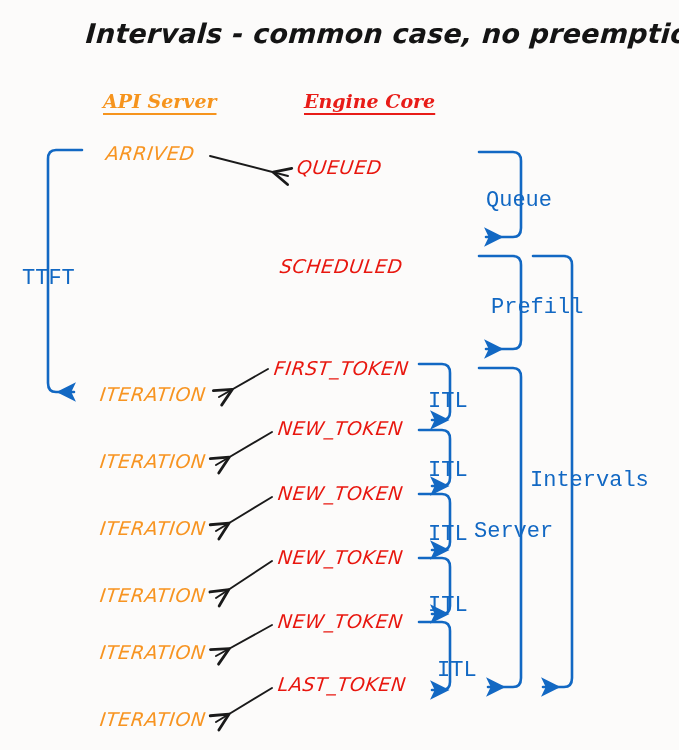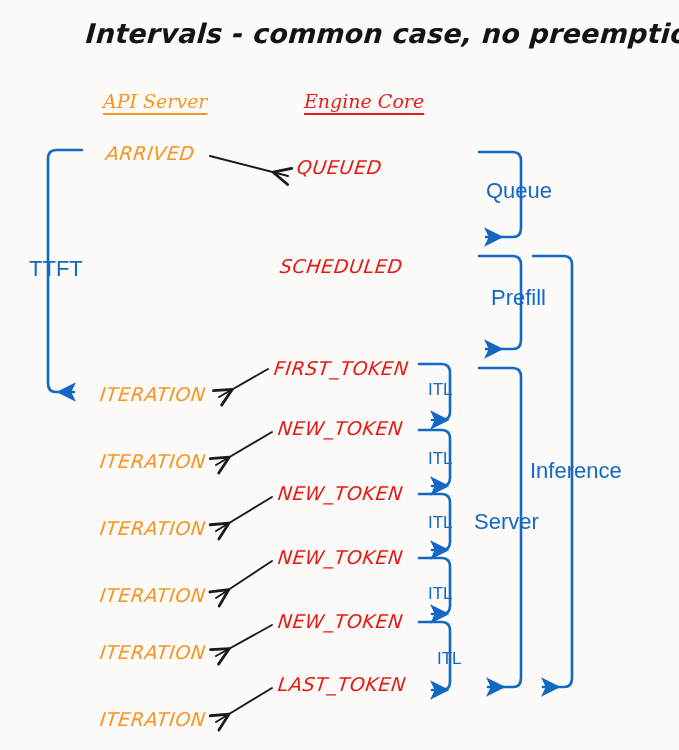--- a/index.html
+++ b/index.html
@@ -38,21 +38,21 @@
     font-size: 27px;
     color: #141414;
     letter-spacing: 0.2px;
     transform: skewX(-4deg);
   }
 
   
   .colhead {
     font-family: "DejaVu Serif", serif;
     font-style: italic;
-    font-weight: 400;
+    font-weight: 700;
     font-size: 19px;
     text-decoration: underline;
     text-underline-offset: 5px;
     text-decoration-thickness: 2px;
   }
   .colhead.api   { color: #f6941d; }
   .colhead.engine{ color: #e81c18; }
 
   
   .state {
@@ -60,26 +60,27 @@
     font-style: italic;
     font-size: 19px;
     letter-spacing: 0.6px;
     transform: skewX(-7deg);
   }
   .state.api    { color: #f79421; }
   .state.engine { color: #e8170f; }
 
   
   .blue-label {
-    font-family: Liberation Sans, sans-serif;
+    font-family: Liberation Mono, monospace;
     font-size: 22px;
     color: #1268c3;
     letter-spacing: 0px;
+    margin-top: 10px;
   }
-  .blue-label.small { font-size: 17px; }
+  .blue-label.small { font-size: 22px; }
 </style>
 </head>
 <body>
 
 <div id="canvas">
 
   <div class="txt title" style="left:86px; top:20px;">Intervals - common case, no preemptions</div>
 
   <div class="txt colhead api" style="left:103px; top:92px;">API Server</div>
   <div class="txt colhead engine" style="left:304px; top:92px;">Engine Core</div>
@@ -166,25 +167,25 @@
       <path d="M 419 494 L 442 494 Q 450 494 450 503 L 450 542 Q 450 550 442 550 L 432 550" fill="none" stroke="#1268c3" stroke-width="2.6" stroke-linecap="round" marker-end="url(#blueArrow)"></path>
     </g>
     <g>
       <path d="M 419 558 L 442 558 Q 450 558 450 567 L 450 606 Q 450 614 442 614 L 432 614" fill="none" stroke="#1268c3" stroke-width="2.6" stroke-linecap="round" marker-end="url(#blueArrow)"></path>
     </g>
     <g>
       <path d="M 419 622 L 442 622 Q 450 622 450 631 L 450 682 Q 450 690 442 690 L 432 690" fill="none" stroke="#1268c3" stroke-width="2.6" stroke-linecap="round" marker-end="url(#blueArrow)"></path>
     </g>
   </svg>
 
-  <div class="txt blue-label" style="left:29px; top:258px;text-align:right;">TTFT</div>
+  <div class="txt blue-label" style="left:22px; top:258px;text-align:right;">TTFT</div>
   <div class="txt blue-label" style="left:486px; top:180px;">Queue</div>
   <div class="txt blue-label" style="left:491px; top:287px;text-align:center;">Prefill</div>
   <div class="txt blue-label" style="left:474px; top:511px;">Server</div>
-  <div class="txt blue-label" style="left:530px; top:460px;">Inference</div>
+  <div class="txt blue-label" style="left:530px; top:460px;">Intervals</div>
 
   <div class="txt blue-label small" style="left:428px; top:381px;">ITL</div>
   <div class="txt blue-label small" style="left:428px; top:450px;">ITL</div>
   <div class="txt blue-label small" style="left:428px; top:514px;">ITL</div>
   <div class="txt blue-label small" style="left:428px; top:585px;">ITL</div>
   <div class="txt blue-label small" style="left:437px; top:650px;">ITL</div>
 
 </div>
 
 </body></html>

